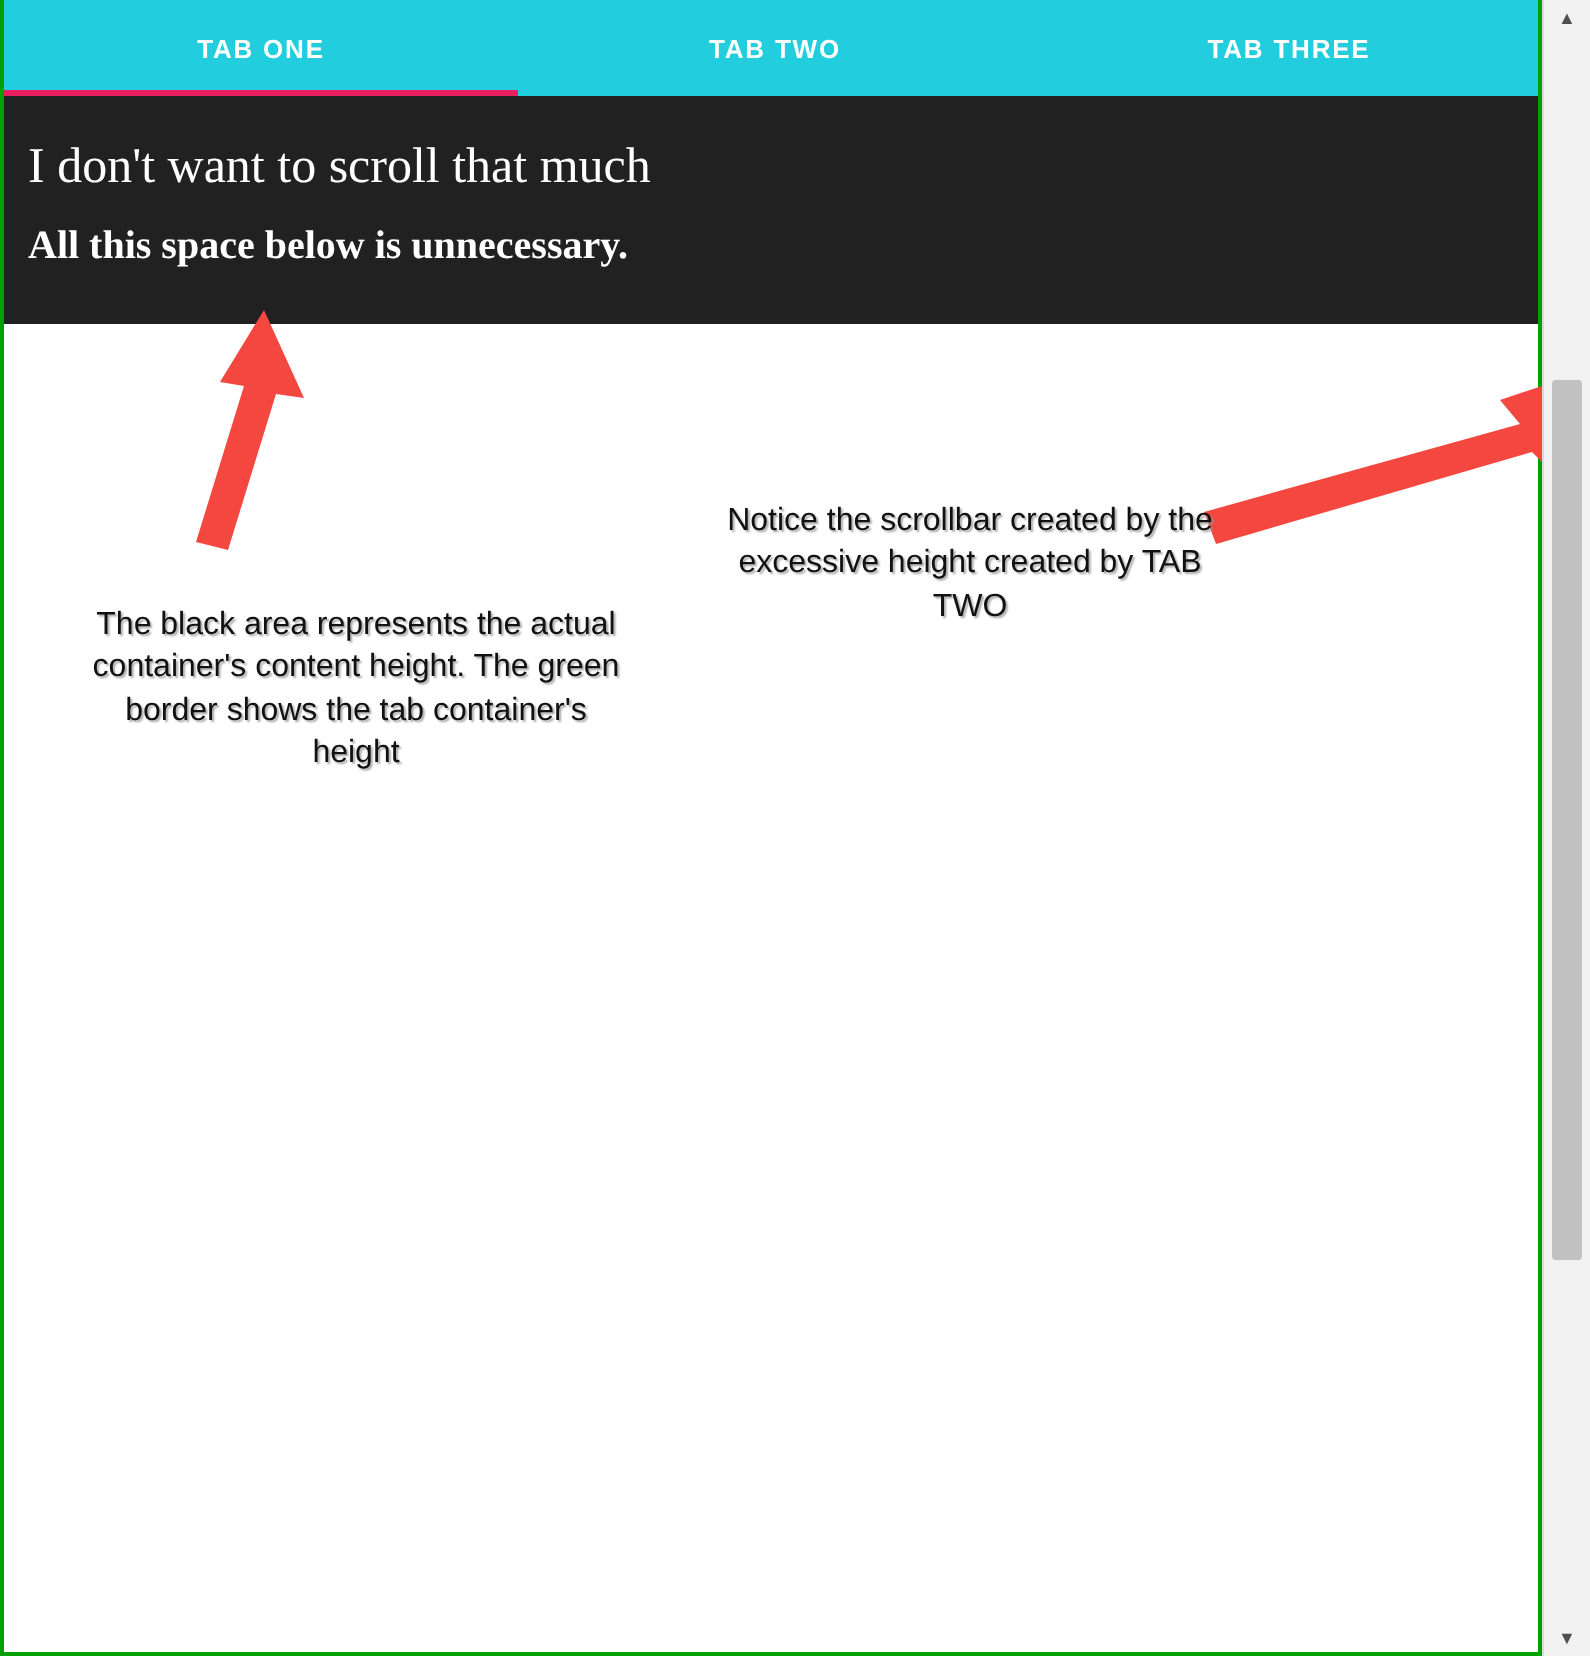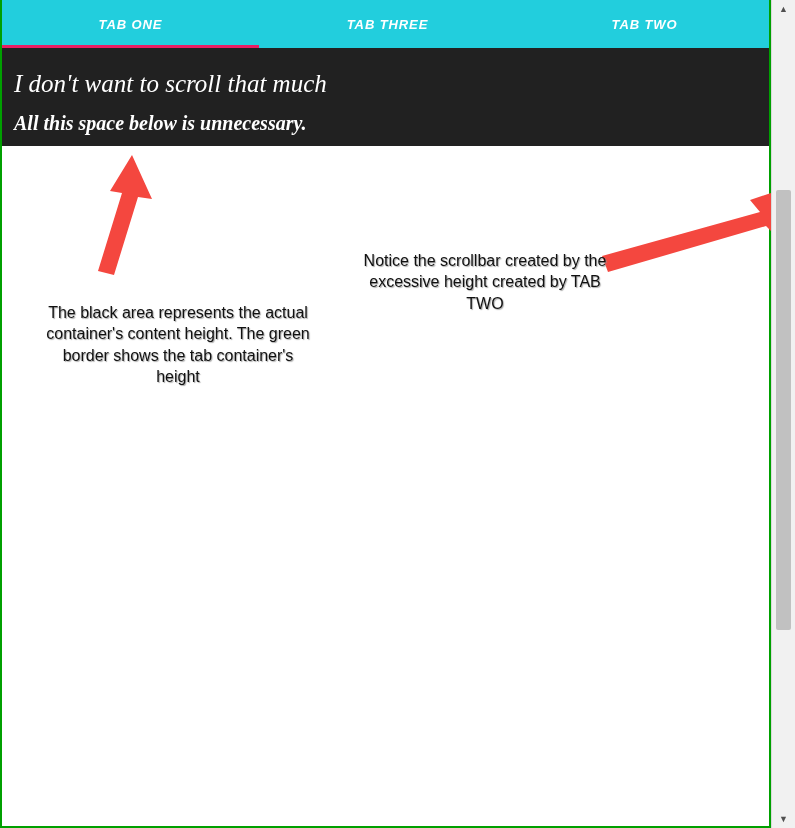--- a/index.html
+++ b/index.html
@@ -31,21 +31,20 @@
     left: 0;
     top: 0;
     width: 771px;
     height: 828px;
     box-sizing: border-box;
     border-left: 2px solid #00a000;
     border-right: 2px solid #00a000;
     border-bottom: 2px solid #00a000;
     background: #ffffff;
     overflow: hidden;
-    font-style: italic;
   }
 
   
   .tab-bar {
     position: absolute;
     left: 0;
     top: 0;
     width: 771px;
     height: 48px;
     background: #22cedd;
@@ -77,21 +76,21 @@
     height: 3px;
     background: #e91e63;
   }
 
   
   .dark-block {
     position: absolute;
     left: 0;
     top: 48px;
     width: 771px;
-    height: 98px;
+    height: 114px;
     background: #212121;
     color: #ffffff;
     box-sizing: border-box;
     padding: 22px 12px 0 12px;
   }
   .dark-title {
     font-family: "Liberation Serif", serif;
     font-size: 25px;
     font-weight: normal;
     margin: 0 0 14px 0;
@@ -182,24 +181,24 @@
 
 <div id="app">
 
   <div class="tab-container">
 
     <div class="tab-bar">
       <div class="tab active">
         <span>TAB ONE</span>
       </div>
       <div class="tab">
-        <span>TAB THREE</span>
+        <span>TAB TWO</span>
       </div>
       <div class="tab">
-        <span>TAB TWO</span>
+        <span>TAB THREE</span>
       </div>
     </div>
 
     <div class="dark-block">
       <h1 class="dark-title">I don't want to scroll that much</h1>
       <p class="dark-sub">All this space below is unnecessary.</p>
     </div>
 
     <div class="white-area"></div>
 

